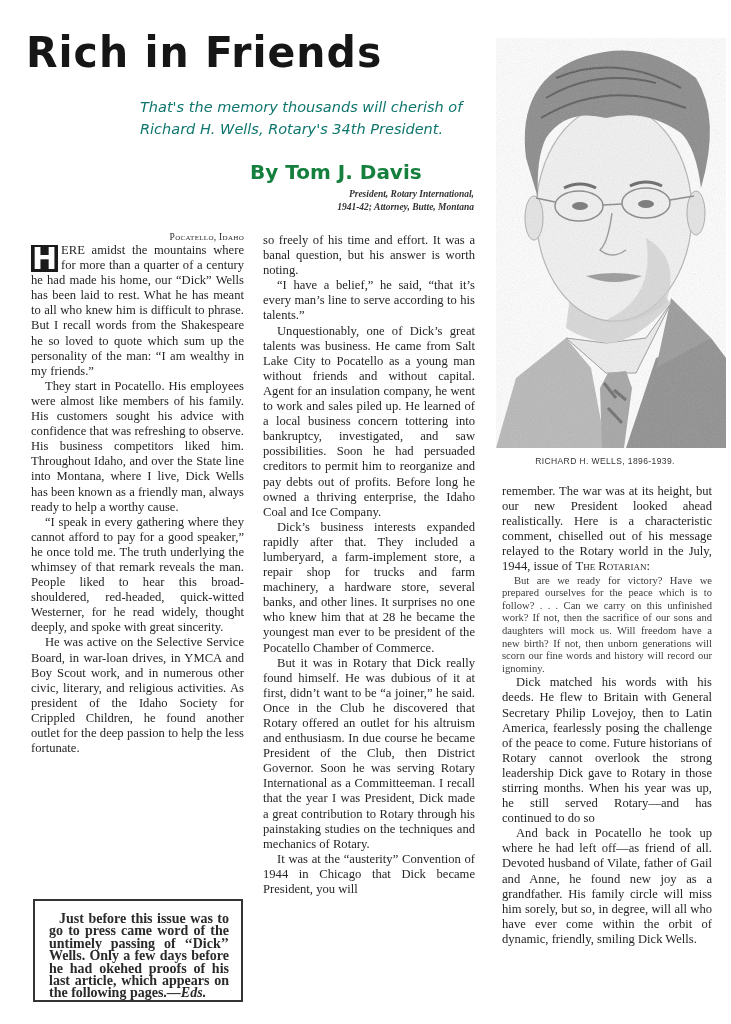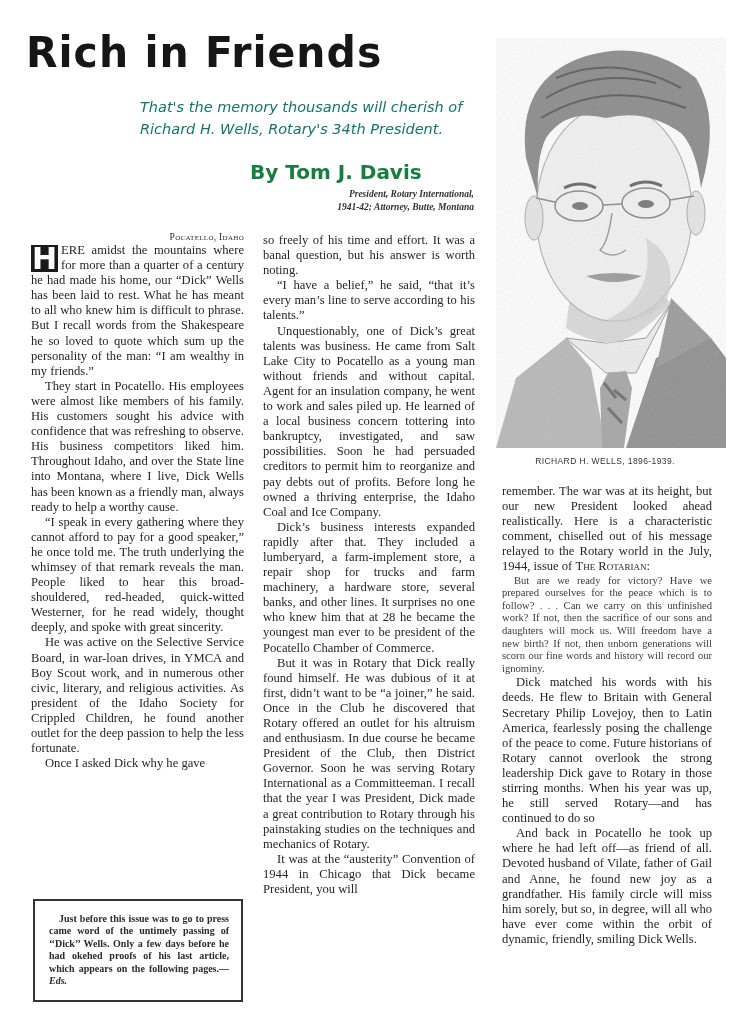--- a/index.html
+++ b/index.html
@@ -11,21 +11,21 @@
   .col { position: absolute; font-size: 12.6px; line-height: 15.1px; text-align: justify; color: #262626; }
   .col p { margin: 0; text-indent: 14px; }
   .col p.noindent { text-indent: 0; }
   #col1 { left: 31px; top: 231px; width: 213px; }
   #col2 { left: 263px; top: 233px; width: 212px; }
   #col3 { left: 502px; top: 484px; width: 210px; }
   .dateline { display: block; text-align: right; font-variant: small-caps; font-size: 9.5px; line-height: 12px; letter-spacing: 0.3px; }
   .dropcap { float: left; font-family: "DejaVu Sans", sans-serif; font-weight: 900; font-size: 30px; line-height: 27px; height: 27px; margin: 2px 3px 0 0; background: #1a1a1a; color: #fff; padding: 0 1px; }
   .smallcaps { font-variant: small-caps; }
   .blockquote { font-size: 10.6px; line-height: 12.6px; color: #3a3a3a; text-align: justify; text-indent: 12px !important; }
-  .editor-note { position: absolute; left: 33px; top: 899px; width: 210px; height: 103px; border: 2px solid #333; box-sizing: border-box; padding: 12px 12px 0 14px; font-family: "Liberation Serif", serif; font-weight: bold; font-size: 10px; line-height: 12.4px; color: #2a2a2a; text-align: justify; }
+  .editor-note { position: absolute; left: 33px; top: 899px; width: 210px; height: 103px; border: 2px solid #333; box-sizing: border-box; padding: 12px 12px 0 14px; font-family: "Liberation Serif", serif; font-weight: bold; font-size: 14px; line-height: 12.4px; color: #2a2a2a; text-align: justify; }
   .editor-note .ind { text-indent: 10px; margin: 0; }
   .portrait { position: absolute; left: 496px; top: 38px; width: 230px; height: 410px; }
   .caption { position: absolute; left: 495px; top: 456px; width: 220px; text-align: center; font-family: "Liberation Sans", sans-serif; font-size: 8.5px; letter-spacing: 0.4px; color: #333; }
 </style>
 </head>
 <body>
 
 <h1 class="headline">Rich in Friends</h1>
 
 <div class="subhead">
@@ -87,21 +87,20 @@
   </svg>
 </div>
 <div class="caption">RICHARD H. WELLS, 1896-1939.</div>
 
 <div class="col" id="col1">
   <span class="dateline">Pocatello, Idaho</span>
   <p class="noindent"><span class="dropcap">H</span><span>ERE amidst the mountains where for more than a quarter of a century he had made his home, our “Dick” Wells has been laid to rest. What he has meant to all who knew him is difficult to phrase. But I recall words from the Shakespeare he so loved to quote which sum up the personality of the man: “I am wealthy in my friends.”</span></p>
   <p>They start in Pocatello. His employees were almost like members of his family. His customers sought his advice with confidence that was refreshing to observe. His business competitors liked him. Throughout Idaho, and over the State line into Montana, where I live, Dick Wells has been known as a friendly man, always ready to help a worthy cause.</p>
   <p>“I speak in every gathering where they cannot afford to pay for a good speaker,” he once told me. The truth underlying the whimsey of that remark reveals the man. People liked to hear this broad-shouldered, red-headed, quick-witted Westerner, for he read widely, thought deeply, and spoke with great sincerity.</p>
   <p>He was active on the Selective Service Board, in war-loan drives, in YMCA and Boy Scout work, and in numerous other civic, literary, and religious activities. As president of the Idaho Society for Crippled Children, he found another outlet for the deep passion to help the less fortunate.</p>
-  <p>Once I asked Dick why he gave</p>
 </div>
 
 <div class="editor-note">
   <p class="ind"><span>Just before this issue was to go to press came word of the untimely passing of ‘‘Dick’’ Wells. Only a few days before he had okehed proofs of his last article, which appears on the following pages.—</span><i>Eds.</i></p>
 </div>
 
 <div class="col" id="col2">
   <p class="noindent">so freely of his time and effort. It was a banal question, but his answer is worth noting.</p>
   <p>“I have a belief,” he said, “that it’s every man’s line to serve according to his talents.”</p>
   <p>Unquestionably, one of Dick’s great talents was business. He came from Salt Lake City to Pocatello as a young man without friends and without capital. Agent for an insulation company, he went to work and sales piled up. He learned of a local business concern tottering into bankruptcy, investigated, and saw possibilities. Soon he had persuaded creditors to permit him to reorganize and pay debts out of profits. Before long he owned a thriving enterprise, the Idaho Coal and Ice Company.</p>

